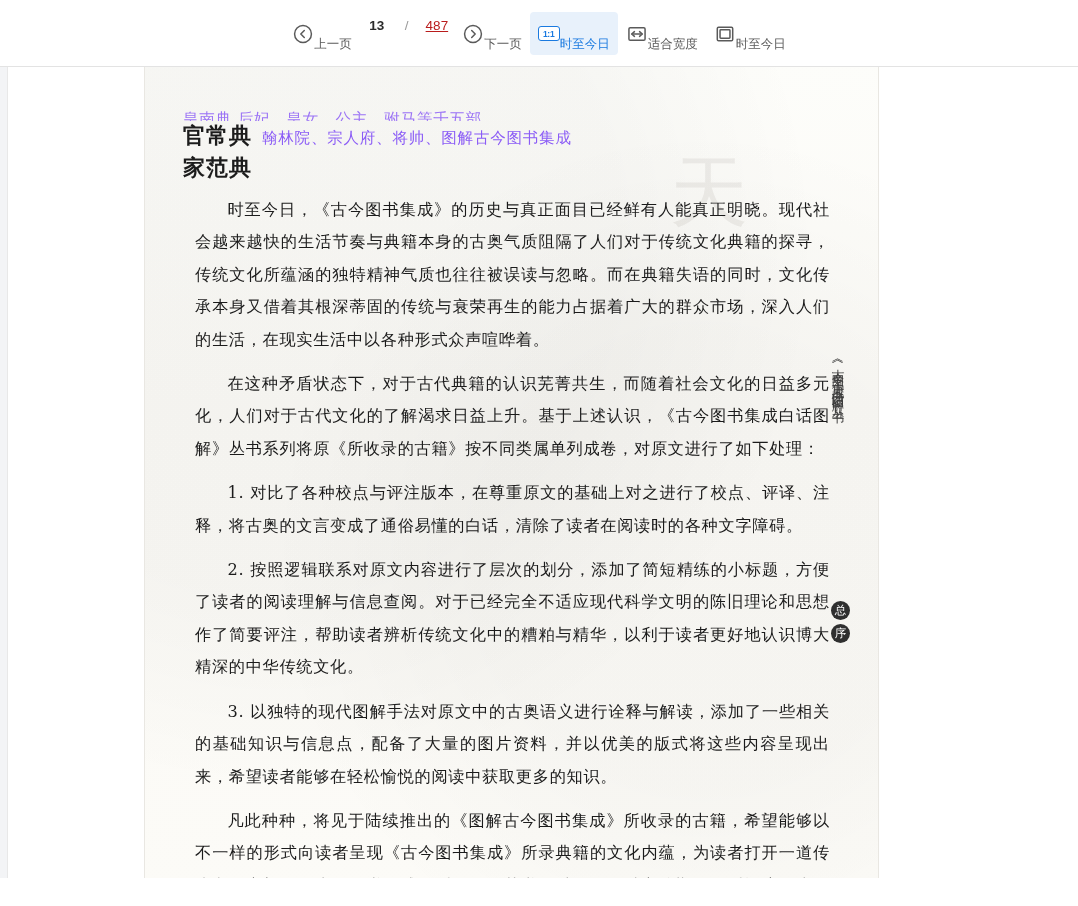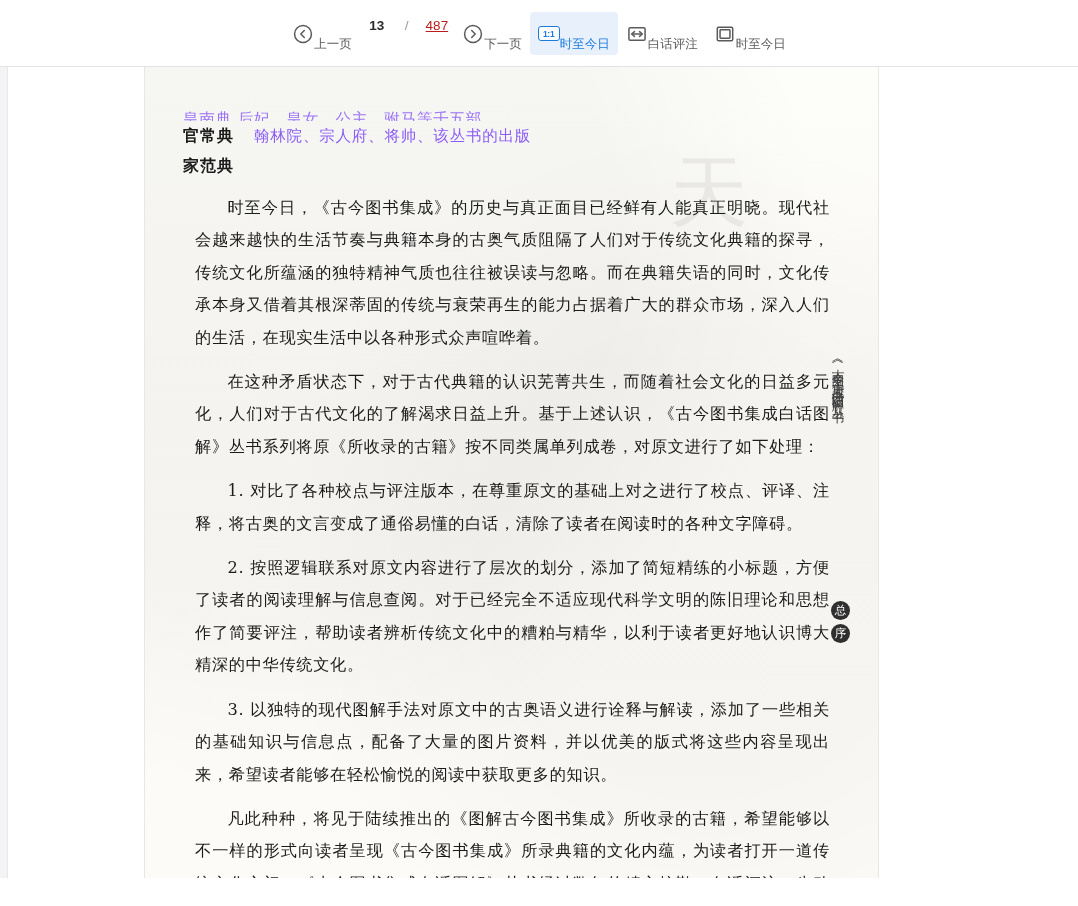--- a/index.html
+++ b/index.html
@@ -99,21 +99,21 @@
     font-family: "DejaVu Serif", serif;
     color: #1c1c1c; font-size: 16.5px; line-height: 29px;
     letter-spacing: 0.6px;
     white-space: nowrap;
   }
   .idx-line.clip {
     height: 16px; overflow: hidden; color: #2a2a2a;
     opacity: .85;
   }
   .idx-line .nm {
-    font-weight: 700; font-size: 16px; letter-spacing: 1px; margin-right: 20px;
+    font-weight: 700; font-size: 22px; letter-spacing: 1px; margin-right: 10px;
     flex: 0 0 auto;
   }
   .idx-line .dsc { font-size: 15.5px; letter-spacing: 0.8px; color: #8b5cf6; }
 
   
   .para {
     font-family: "DejaVu Serif", serif;
     font-size: 16.2px;
     line-height: 32.4px;
     color: #1b1b1b;
@@ -193,21 +193,21 @@
 
     <div class="tb-item">
       <span class="ico">
         <svg class="ic" width="22" height="22" viewBox="0 0 24 24" fill="none" stroke="#5a5a5a" stroke-width="1.5">
           <rect x="3.2" y="5.2" width="17.6" height="13.6" rx="1.4"></rect>
           <polyline points="9.2,9.4 6.2,12 9.2,14.6" stroke-linecap="round" stroke-linejoin="round"></polyline>
           <polyline points="14.8,9.4 17.8,12 14.8,14.6" stroke-linecap="round" stroke-linejoin="round"></polyline>
           <line x1="6.2" y1="12" x2="17.8" y2="12"></line>
         </svg>
       </span>
-      <span class="lbl">白话评注</span>
+      <span class="lbl">适合宽度</span>
     </div>
 
     <div class="tb-item">
       <span class="ico">
         <svg class="ic" width="22" height="22" viewBox="0 0 24 24" fill="none" stroke="#5a5a5a" stroke-width="1.5">
           <rect x="3.6" y="4.6" width="16.8" height="14.8" rx="1.4"></rect>
           <rect x="6.6" y="7.4" width="10.8" height="9.2" rx="0.8"></rect>
         </svg>
       </span>
       <span class="lbl">时至今日</span>
@@ -223,21 +223,21 @@
       <div class="ghost-char">天</div>
 
       <div class="page-body">
 
         <div class="idx-list">
           <div class="idx-line clip">
             <span class="dsc">皇南典  后妃、皇女、公主、驸马等千五部</span>
           </div>
           <div class="idx-line">
             <span class="nm">官常典</span>
-            <span class="dsc">翰林院、宗人府、将帅、该丛书的出版</span>
+            <span class="dsc">翰林院、宗人府、将帅、图解古今图书集成</span>
           </div>
           <div class="idx-line">
             <span class="nm">家范典</span>
           </div>
         </div>
 
         <p class="para">时至今日，《古今图书集成》的历史与真正面目已经鲜有人能真正明晓。现代社会越来越快的生活节奏与典籍本身的古奥气质阻隔了人们对于传统文化典籍的探寻，传统文化所蕴涵的独特精神气质也往往被误读与忽略。而在典籍失语的同时，文化传承本身又借着其根深蒂固的传统与衰荣再生的能力占据着广大的群众市场，深入人们的生活，在现实生活中以各种形式众声喧哗着。</p>
         <p class="para">在这种矛盾状态下，对于古代典籍的认识芜菁共生，而随着社会文化的日益多元化，人们对于古代文化的了解渴求日益上升。基于上述认识，《古今图书集成白话图解》丛书系列将原《所收录的古籍》按不同类属单列成卷，对原文进行了如下处理：</p>
         <p class="para">1. 对比了各种校点与评注版本，在尊重原文的基础上对之进行了校点、评译、注释，将古奥的文言变成了通俗易懂的白话，清除了读者在阅读时的各种文字障碍。</p>
         <p class="para">2. 按照逻辑联系对原文内容进行了层次的划分，添加了简短精练的小标题，方便了读者的阅读理解与信息查阅。对于已经完全不适应现代科学文明的陈旧理论和思想作了简要评注，帮助读者辨析传统文化中的糟粕与精华，以利于读者更好地认识博大精深的中华传统文化。</p>

